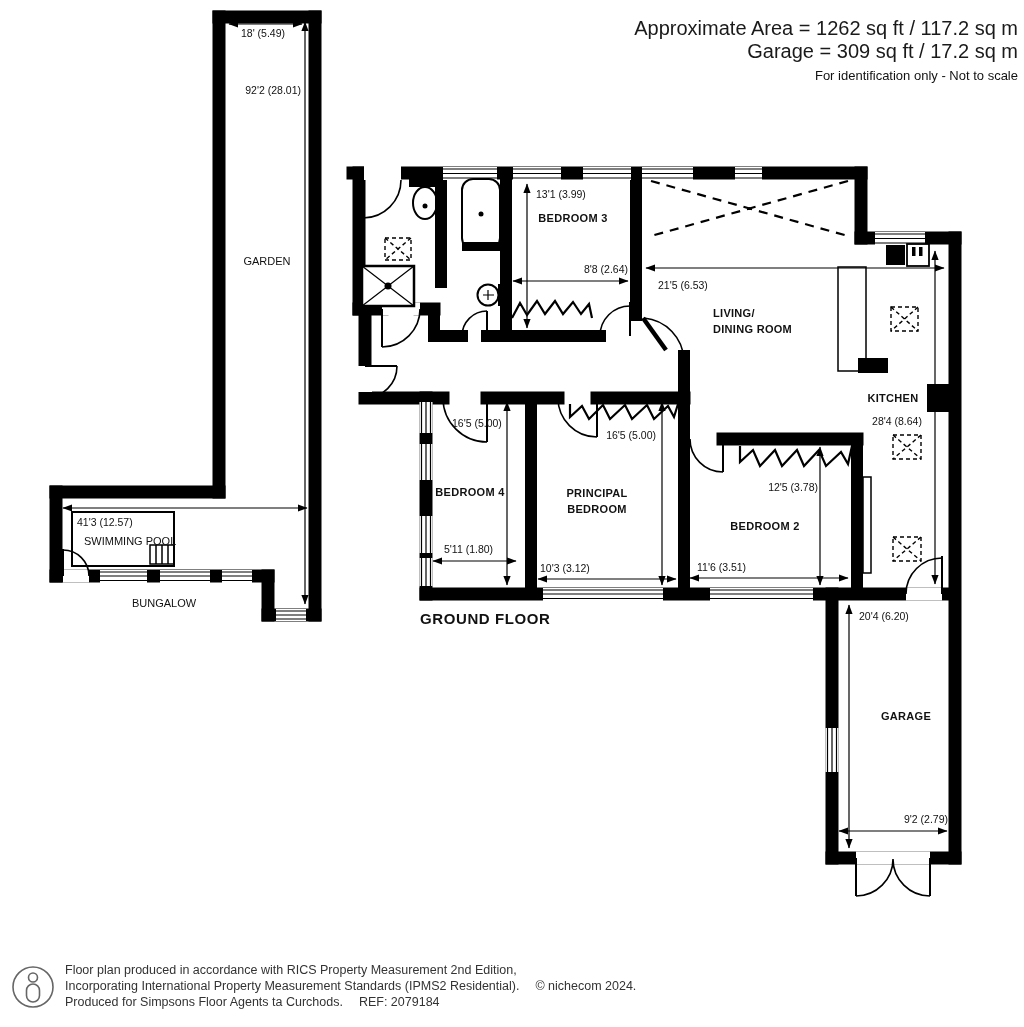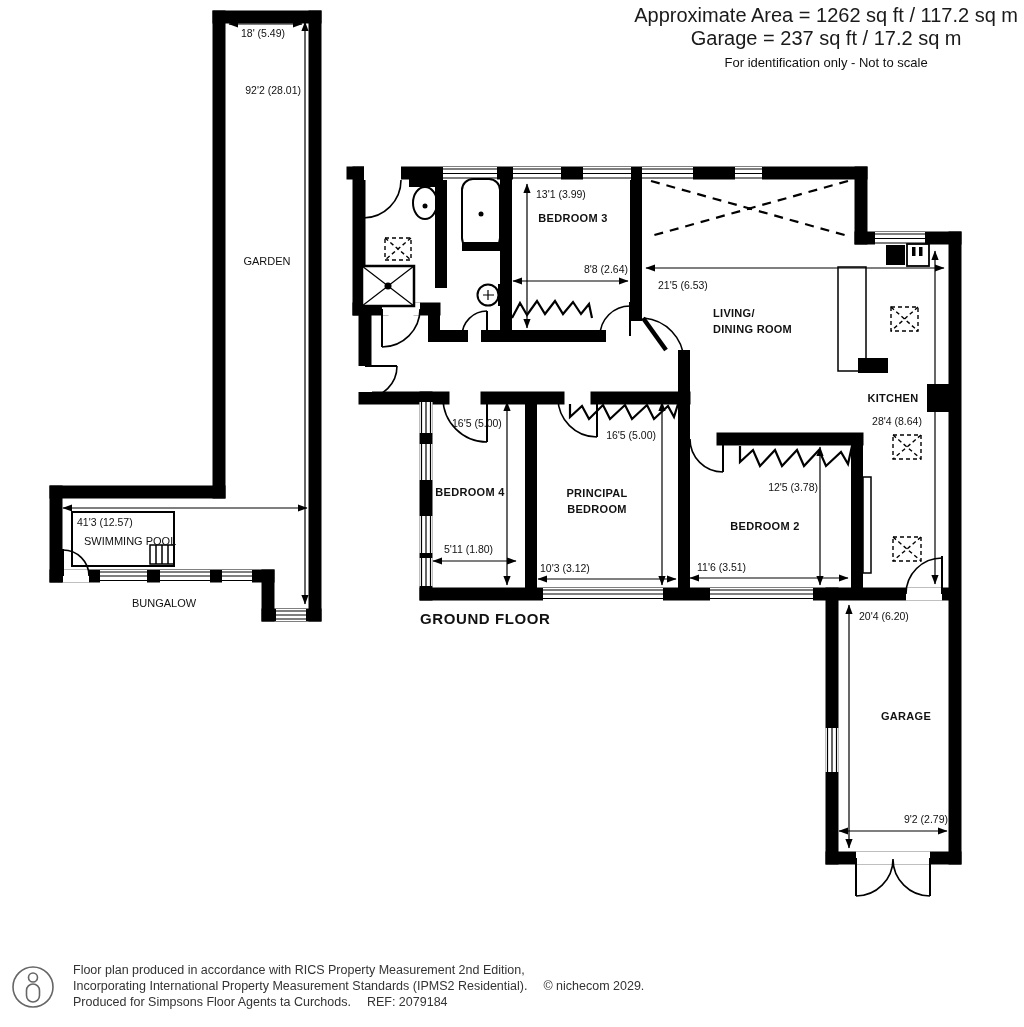--- a/index.html
+++ b/index.html
@@ -19,24 +19,24 @@
   .dash{stroke:#000;stroke-width:1.4;fill:none;stroke-dasharray:4 3;}
   .bigdash{stroke:#000;stroke-width:2.2;fill:none;stroke-dasharray:9 7;}
   .zig{stroke:#000;stroke-width:2.2;fill:none;stroke-linejoin:miter;}
   
   text{fill:#111;}
   .room-t{font:bold 11px "Liberation Sans",sans-serif;letter-spacing:.3px;}
   .dim-t{font:10.5px "Liberation Sans",sans-serif;}
   .out-t{font:11px "Liberation Sans",sans-serif;}
   .big-t{font:bold 15px "Liberation Sans",sans-serif;letter-spacing:.6px;}
   
-  .header{position:absolute;top:4px;right:6px;text-align:center;color:#1a1a1a;}
+  .header{position:absolute;top:17px;right:6px;text-align:right;color:#1a1a1a;}
   .header .h1{font-size:20px;line-height:23px;}
   .header .h2{font-size:13px;margin-top:5px;color:#111;}
-  .footer{position:absolute;left:10px;top:962px;display:flex;align-items:flex-start;color:#333;gap:8px;}
+  .footer{position:absolute;left:10px;top:962px;display:flex;align-items:flex-start;color:#333;}
   .footer .ftext{margin-left:9px;font-size:12.5px;line-height:16px;}
   .footer .sep{display:inline-block;width:16px;}
 </style>
 </head>
 <body>
 
 <div id="page">
 
 <svg id="plan-svg" width="1024" height="1027" viewBox="0 0 1024 1027" xmlns="http://www.w3.org/2000/svg">
   <defs>
@@ -283,30 +283,30 @@
     <text class="room-t" x="906" y="720" text-anchor="middle">GARAGE</text>
     <text class="dim-t" x="859" y="620">20'4 (6.20)</text>
     <text class="dim-t" x="948" y="823" text-anchor="end">9'2 (2.79)</text>
 
     <text class="big-t" x="420" y="624">GROUND FLOOR</text>
   </g>
 </svg>
 
 <div class="header">
   <div class="h1">Approximate Area = 1262 sq ft / 117.2 sq m</div>
-  <div class="h1">Garage = 237 sq ft / 17.2 sq m</div>
+  <div class="h1">Garage = 309 sq ft / 17.2 sq m</div>
   <div class="h2">For identification only - Not to scale</div>
 </div>
 
 <div class="footer">
   <svg width="46" height="50" viewBox="0 0 46 50">
     <circle cx="23" cy="25" r="20" fill="none" stroke="#666" stroke-width="1.6"></circle>
     <circle cx="23" cy="15.5" r="4.5" fill="none" stroke="#666" stroke-width="1.6"></circle>
     <rect x="16.5" y="22" width="13" height="18" rx="6.5" fill="none" stroke="#666" stroke-width="1.6"></rect>
   </svg>
   <div class="ftext">
     <div>Floor plan produced in accordance with RICS Property Measurement 2nd Edition,</div>
-    <div><span>Incorporating International Property Measurement Standards (IPMS2 Residential).</span><span class="sep"></span><span>© nichecom 2029.</span></div>
+    <div><span>Incorporating International Property Measurement Standards (IPMS2 Residential).</span><span class="sep"></span><span>© nichecom 2024.</span></div>
     <div><span>Produced for Simpsons Floor Agents ta Curchods.</span><span class="sep"></span><span>REF: 2079184</span></div>
   </div>
 </div>
 
 </div>
 
 </body></html>

